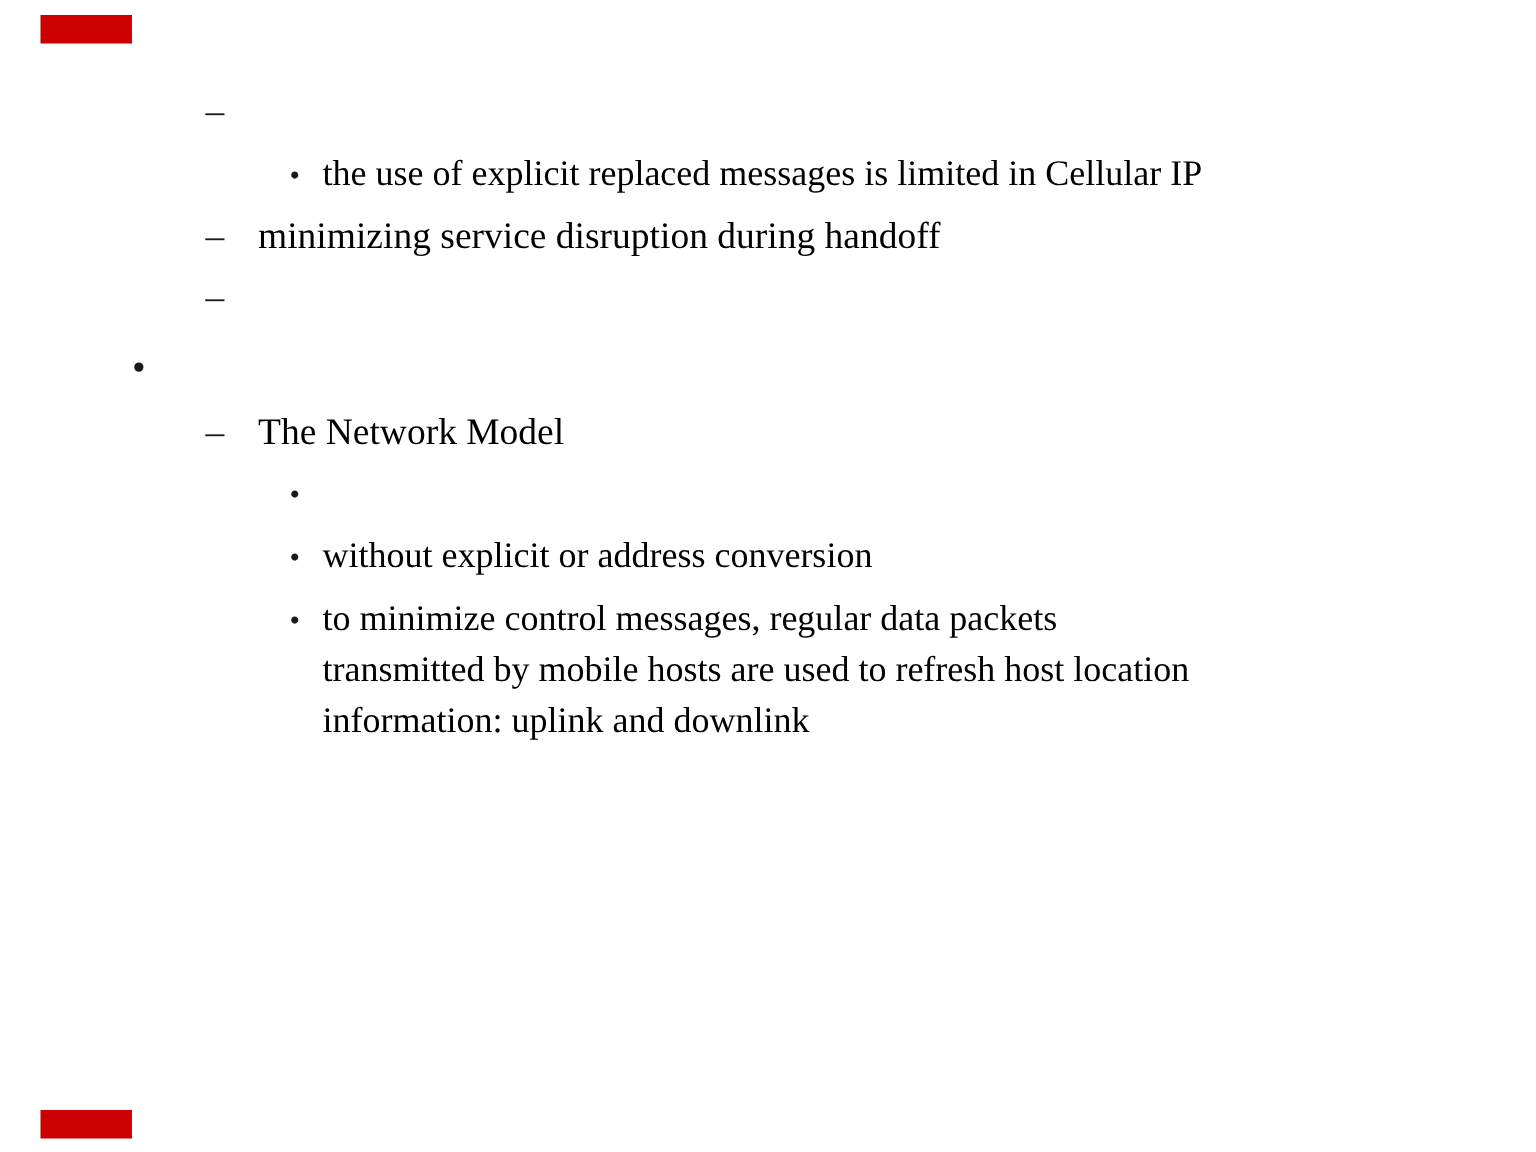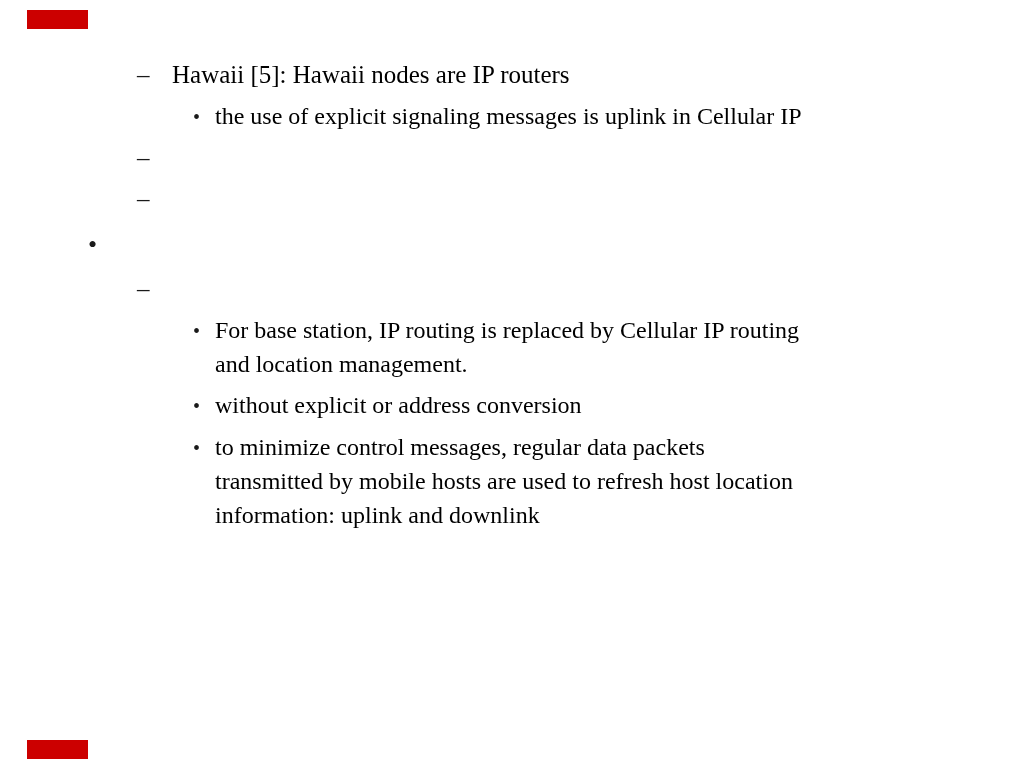--- a/index.html
+++ b/index.html
@@ -74,42 +74,41 @@
 </style>
 </head>
 <body>
 
 <div id="slide" style="background: rgb(255, 255, 255); color: rgb(0, 0, 0);">
   <div class="accent-bar top" style="background: rgb(204, 0, 0);"></div>
   <div class="accent-bar bottom" style="background: rgb(204, 0, 0);"></div>
   <div id="content">
       <div class="bullet-row level-2 first">
         <span class="bullet-marker">–</span>
-        <div class="bullet-text">Hawaii [5]: Hawaii nodes are IP routers</div>
       </div>
       <div class="bullet-row level-3">
         <span class="bullet-marker">•</span>
-        <div class="bullet-text">the use of explicit signaling messages is uplink in Cellular IP</div>
+        <div class="bullet-text">the use of explicit replaced messages is limited in Cellular IP</div>
       </div>
       <div class="bullet-row level-2">
         <span class="bullet-marker">–</span>
+        <div class="bullet-text">minimizing service disruption during handoff</div>
       </div>
       <div class="bullet-row level-2">
         <span class="bullet-marker">–</span>
       </div>
       <div class="bullet-row level-1">
         <span class="bullet-marker">•</span>
       </div>
       <div class="bullet-row level-2 after-heading">
         <span class="bullet-marker">–</span>
+        <div class="bullet-text">The Network Model</div>
       </div>
       <div class="bullet-row level-3">
         <span class="bullet-marker">•</span>
-        <div class="bullet-text">For base station, IP routing is replaced by Cellular IP routing
-and location management.</div>
       </div>
       <div class="bullet-row level-3">
         <span class="bullet-marker">•</span>
         <div class="bullet-text">without explicit or address conversion</div>
       </div>
       <div class="bullet-row level-3">
         <span class="bullet-marker">•</span>
         <div class="bullet-text">to minimize control messages, regular data packets
 transmitted by mobile hosts are used to refresh host location
 information: uplink and downlink</div>

